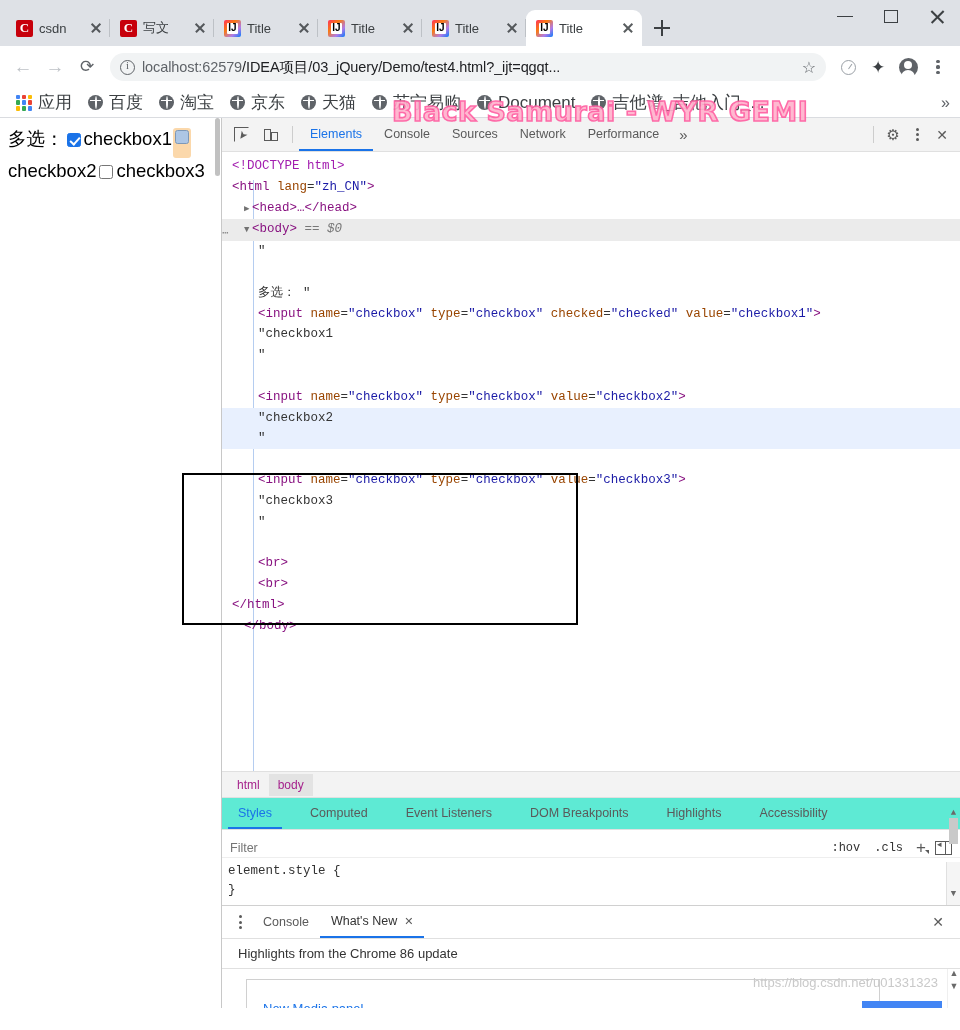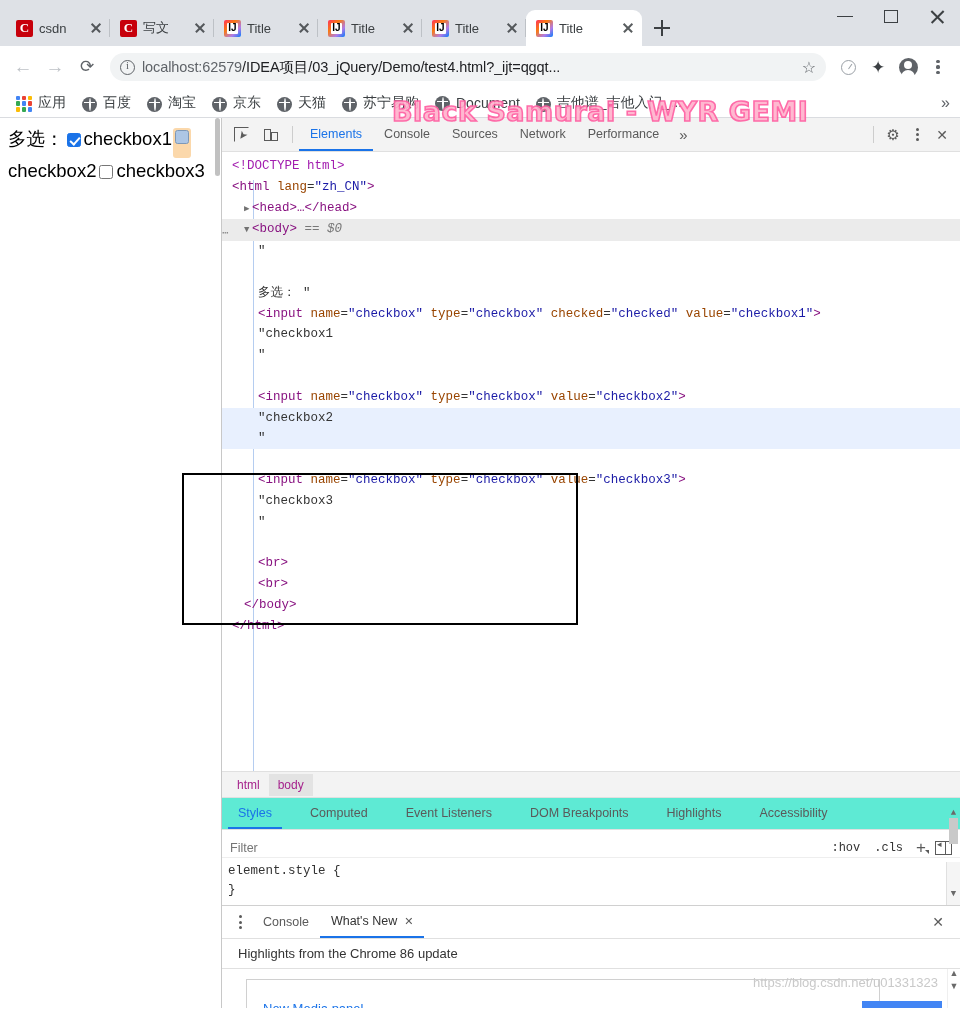--- a/index.html
+++ b/index.html
@@ -101,22 +101,22 @@
   .profile::before { content:""; position:absolute; left:5.5px; top:3.5px; width:8px;
     height:8px; border-radius:50%; background:#fff; }
   .profile::after { content:""; position:absolute; left:2.5px; top:12.5px; width:14px;
     height:9px; border-radius:7px 7px 0 0; background:#fff; }
   .kebab { display:flex; flex-direction:column; gap:2.6px; align-items:center; }
   .kebab b { width:3.2px; height:3.2px; border-radius:50%; background:#5f6368; display:block; }
 
   
   .bookmarks { height:30px; background:#fff; display:flex; align-items:center;
     padding:0 8px; gap:0px; border-bottom:1px solid #dadce0; position:relative; }
-  .bm { display:flex; align-items:flex-end; gap:6px; padding:3px 8px;
-    font-size:14px; color:#3c4043; white-space:nowrap; flex:none; }
+  .bm { display:flex; align-items:center; gap:6px; padding:3px 8px;
+    font-size:17px; color:#3c4043; white-space:nowrap; flex:none; }
   .apps-grid { width:16px; height:16px; display:grid; grid-template-columns:repeat(3,1fr);
     grid-template-rows:repeat(3,1fr); gap:1.6px; flex:none; }
   .apps-grid i { display:block; border-radius:1px; }
   .globe { width:15px; height:15px; border-radius:50%; background:#5f6368;
     position:relative; flex:none; overflow:hidden; }
   .globe::before { content:""; position:absolute; left:2px; top:5px; width:11px; height:1.3px;
     background:#fff; }
   .globe::after { content:""; position:absolute; left:6.5px; top:1px; width:2px; height:13px;
     background:#fff; border-radius:50%; }
   .bm-overflow { position:absolute; right:10px; font-size:16px; color:#5f6368; }
@@ -526,25 +526,25 @@
           <span class="txtnode">"</span>
         </div>
         <div class="dom-row ind2">&nbsp;</div>
 
         <div class="dom-row ind2">
           <span class="tag">&lt;br&gt;</span>
         </div>
         <div class="dom-row ind2">
           <span class="tag">&lt;br&gt;</span>
         </div>
+        <div class="dom-row">
+          <span class="tag">&lt;/html&gt;</span>
+        </div>
         <div class="dom-row ind1">
           <span class="tag">&lt;/body&gt;</span>
-        </div>
-        <div class="dom-row">
-          <span class="tag">&lt;/html&gt;</span>
         </div>
       </div>
 
       <div class="crumbs">
         <span class="crumb">html</span>
         <span class="crumb active">body</span>
       </div>
 
       <div class="styles-tabs">
         <span class="st-tab active">Styles</span>

